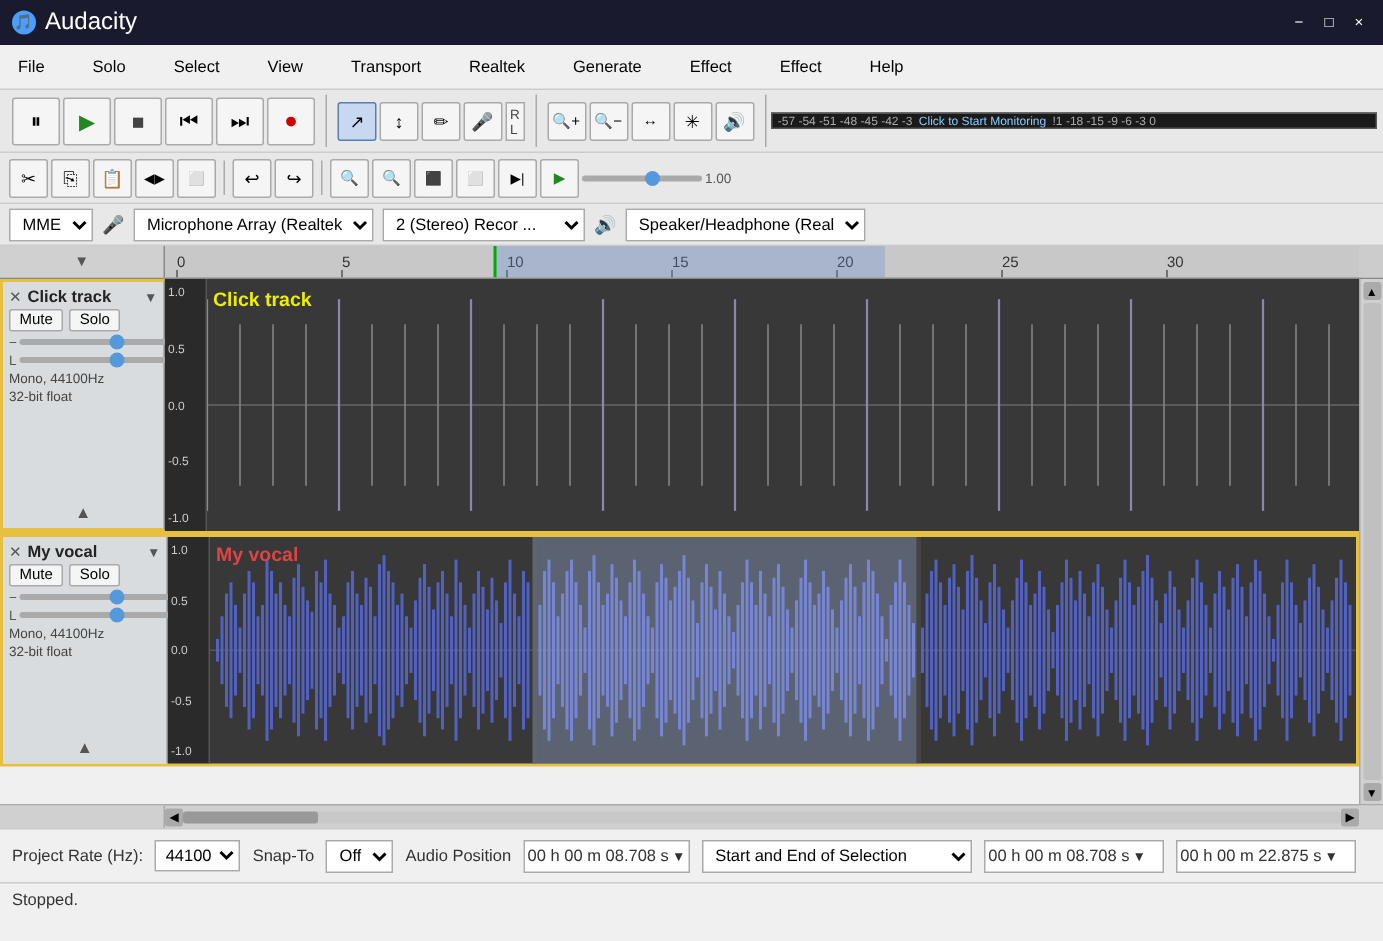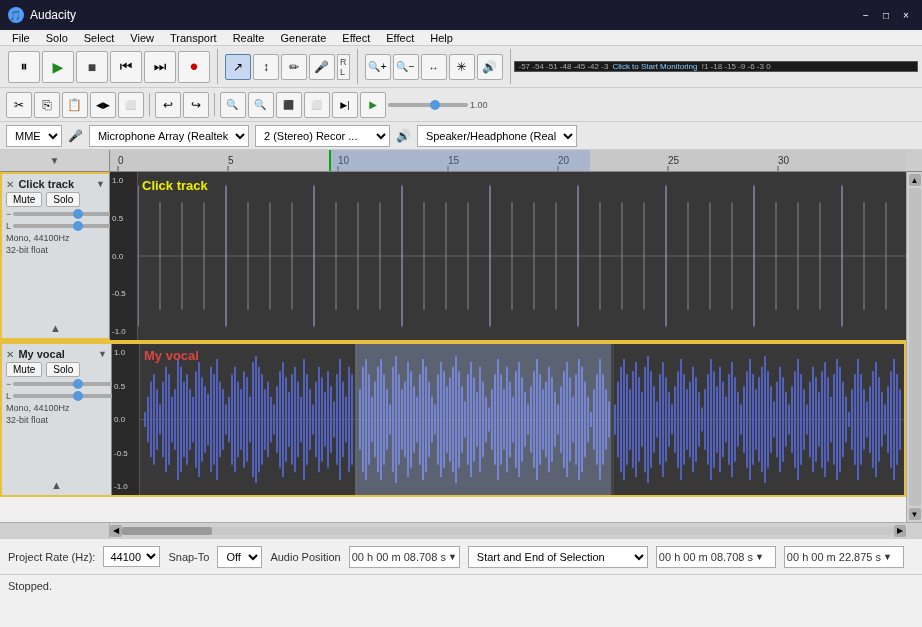--- a/index.html
+++ b/index.html
@@ -2,26 +2,26 @@
 <html><head>
   <meta charset="utf-8">
   <style>
     * { box-sizing: border-box; margin: 0; padding: 0; }
     body { font-family: 'Segoe UI', Arial, sans-serif; font-size: 11px; background: #f0f0f0; width: 922px; height: 627px; overflow: hidden; }
 
     
     .titlebar { background: #1a1a2e; display: flex; align-items: center; justify-content: space-between; height: 30px; padding: 0 8px; color: white; }
     .titlebar-left { display: flex; align-items: center; gap: 6px; }
     .titlebar-icon { width: 16px; height: 16px; background: #4a9eff; border-radius: 50%; display: flex; align-items: center; justify-content: center; font-size: 10px; }
-    .titlebar-title { font-size: 12px; }
+    .titlebar-title { font-size: 16px; }
     .titlebar-controls { display: flex; gap: 4px; }
     .title-btn { width: 16px; height: 16px; border: none; cursor: pointer; font-size: 10px; display: flex; align-items: center; justify-content: center; color: white; background: transparent; }
 
     
-    .menubar { background: #f0f0f0; display: flex; align-items: center; height: 16px; border-bottom: 1px solid #ccc; padding: 0 4px; }
+    .menubar { background: #f0f0f0; display: flex; align-items: center; height: 30px; border-bottom: 1px solid #ccc; padding: 0 4px; gap: 16px; }
     .menu-item { padding: 2px 8px; cursor: pointer; font-size: 11px; }
     .transport-btn { width: 32px; height: 32px; border: 1px solid #aaa; background: #f5f5f5; cursor: pointer; display: flex; align-items: center; justify-content: center; border-radius: 2px; font-size: 14px; }
     .transport-btn.record { color: #cc0000; }
     .tool-btn { width: 26px; height: 26px; border: 1px solid #aaa; background: #f5f5f5; cursor: pointer; display: flex; align-items: center; justify-content: center; border-radius: 2px; font-size: 12px; }
     .tool-btn.active { background: #c8d8f0; border-color: #5580aa; }
 
     
     .device-bar { background: #e8e8e8; display: flex; align-items: center; padding: 3px 6px; gap: 6px; border-bottom: 1px solid #ccc; height: 28px; }
     .device-select { height: 22px; font-size: 11px; border: 1px solid #aaa; background: white; padding: 0 4px; cursor: pointer; }
     .track-btn { padding: 1px 6px; font-size: 10px; border: 1px solid #aaa; background: #f5f5f5; cursor: pointer; border-radius: 2px; }
@@ -50,21 +50,21 @@
     <button class="title-btn close">×</button>
   </div>
 </div>
 
 <div class="menubar">
   <span class="menu-item">File</span>
   <span class="menu-item">Solo</span>
   <span class="menu-item">Select</span>
   <span class="menu-item">View</span>
   <span class="menu-item">Transport</span>
-  <span class="menu-item">Realte</span>
+  <span class="menu-item">Realtek</span>
   <span class="menu-item">Generate</span>
   <span class="menu-item">Effect</span>
   <span class="menu-item">Effect</span>
   <span class="menu-item">Help</span>
 </div>
 
 <div style="display:flex; background:#e8e8e8; border-bottom:1px solid #ccc; align-items:center; height:42px; padding:0 4px;">
 
   <div class="toolbar-section">
     <button class="transport-btn">⏸</button>

